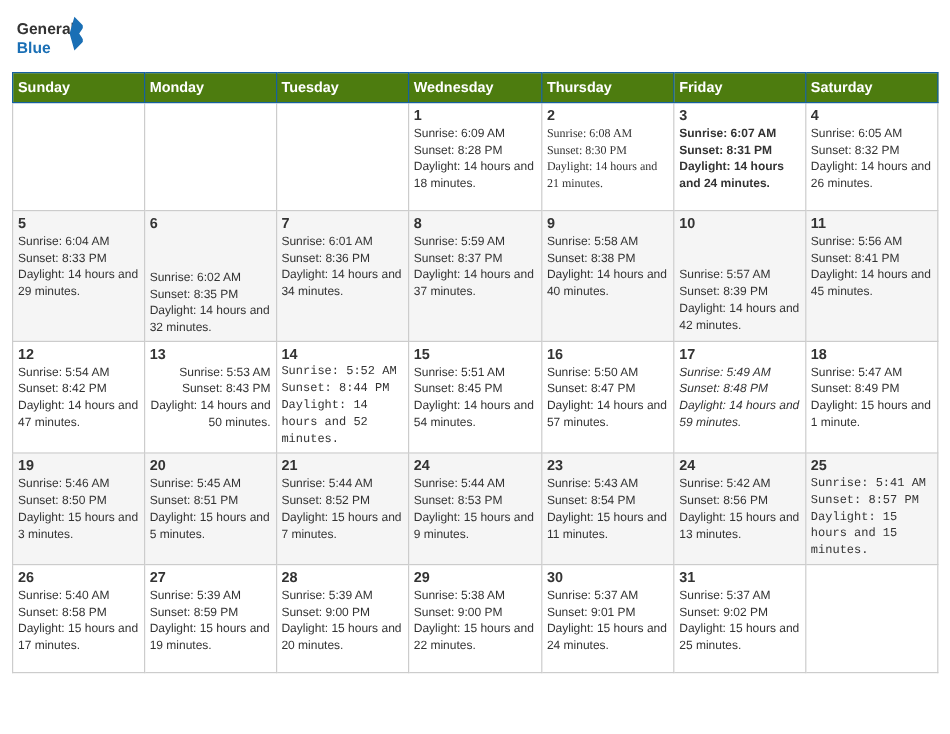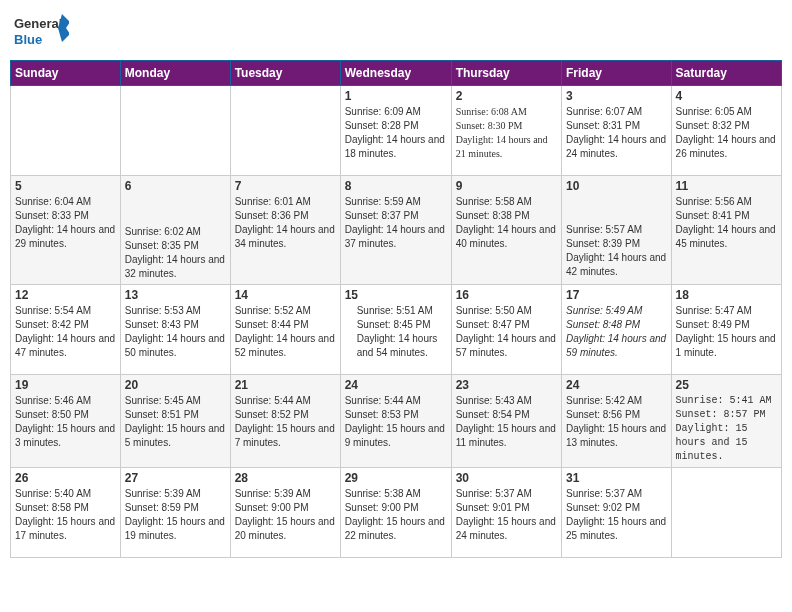--- a/index.html
+++ b/index.html
@@ -34,21 +34,21 @@
     .location {
       font-size: 14px;
       color: #555;
     }
     .calendar {
       width: 100%;
       border-collapse: collapse;
       border: 1px solid #ccc;
     }
     .calendar th {
-      background-color: #701a75;
+      background-color: #4d7c0f;
       color: #fff;
       font-size: 12px;
       font-weight: bold;
       padding: 5px 4px;
       text-align: left;
       border: 1px solid #1560a0;
     }
     .calendar td {
       border: 1px solid #ccc;
       vertical-align: top;
@@ -121,21 +121,21 @@
 Daylight: 14 hours and 18 minutes.</div>
         </td>
         <td>
           <span class="day-num">2</span>
           <div class="day-info" style="white-space: pre-line; font-family: Liberation Serif, serif;">Sunrise: 6:08 AM
 Sunset: 8:30 PM
 Daylight: 14 hours and 21 minutes.</div>
         </td>
         <td>
           <span class="day-num">3</span>
-          <div class="day-info" style="white-space: pre-line;">Sunrise: 6:07 AM
+          <div class="day-info" style="white-space: pre-line; font-weight: bold;">Sunrise: 6:07 AM
 Sunset: 8:31 PM
 Daylight: 14 hours and 24 minutes.</div>
         </td>
         <td>
           <span class="day-num">4</span>
           <div class="day-info" style="white-space: pre-line;">Sunrise: 6:05 AM
 Sunset: 8:32 PM
 Daylight: 14 hours and 26 minutes.</div>
         </td>
       </tr>
@@ -185,33 +185,33 @@
       </tr>
       <tr>
         <td>
           <span class="day-num">12</span>
           <div class="day-info" style="white-space: pre-line;">Sunrise: 5:54 AM
 Sunset: 8:42 PM
 Daylight: 14 hours and 47 minutes.</div>
         </td>
         <td>
           <span class="day-num">13</span>
-          <div class="day-info" style="white-space: pre-line;">Sunrise: 5:53 AM
+          <div class="day-info" style="white-space: pre-line; text-align: right;">Sunrise: 5:53 AM
 Sunset: 8:43 PM
 Daylight: 14 hours and 50 minutes.</div>
         </td>
         <td>
           <span class="day-num">14</span>
-          <div class="day-info" style="white-space: pre-line;">Sunrise: 5:52 AM
+          <div class="day-info" style="white-space: pre-line; font-family: Liberation Mono, monospace;">Sunrise: 5:52 AM
 Sunset: 8:44 PM
 Daylight: 14 hours and 52 minutes.</div>
         </td>
         <td>
           <span class="day-num">15</span>
-          <div class="day-info" style="white-space: pre-line; margin-left: 12px;">Sunrise: 5:51 AM
+          <div class="day-info" style="white-space: pre-line;">Sunrise: 5:51 AM
 Sunset: 8:45 PM
 Daylight: 14 hours and 54 minutes.</div>
         </td>
         <td>
           <span class="day-num">16</span>
           <div class="day-info" style="white-space: pre-line;">Sunrise: 5:50 AM
 Sunset: 8:47 PM
 Daylight: 14 hours and 57 minutes.</div>
         </td>
         <td>

